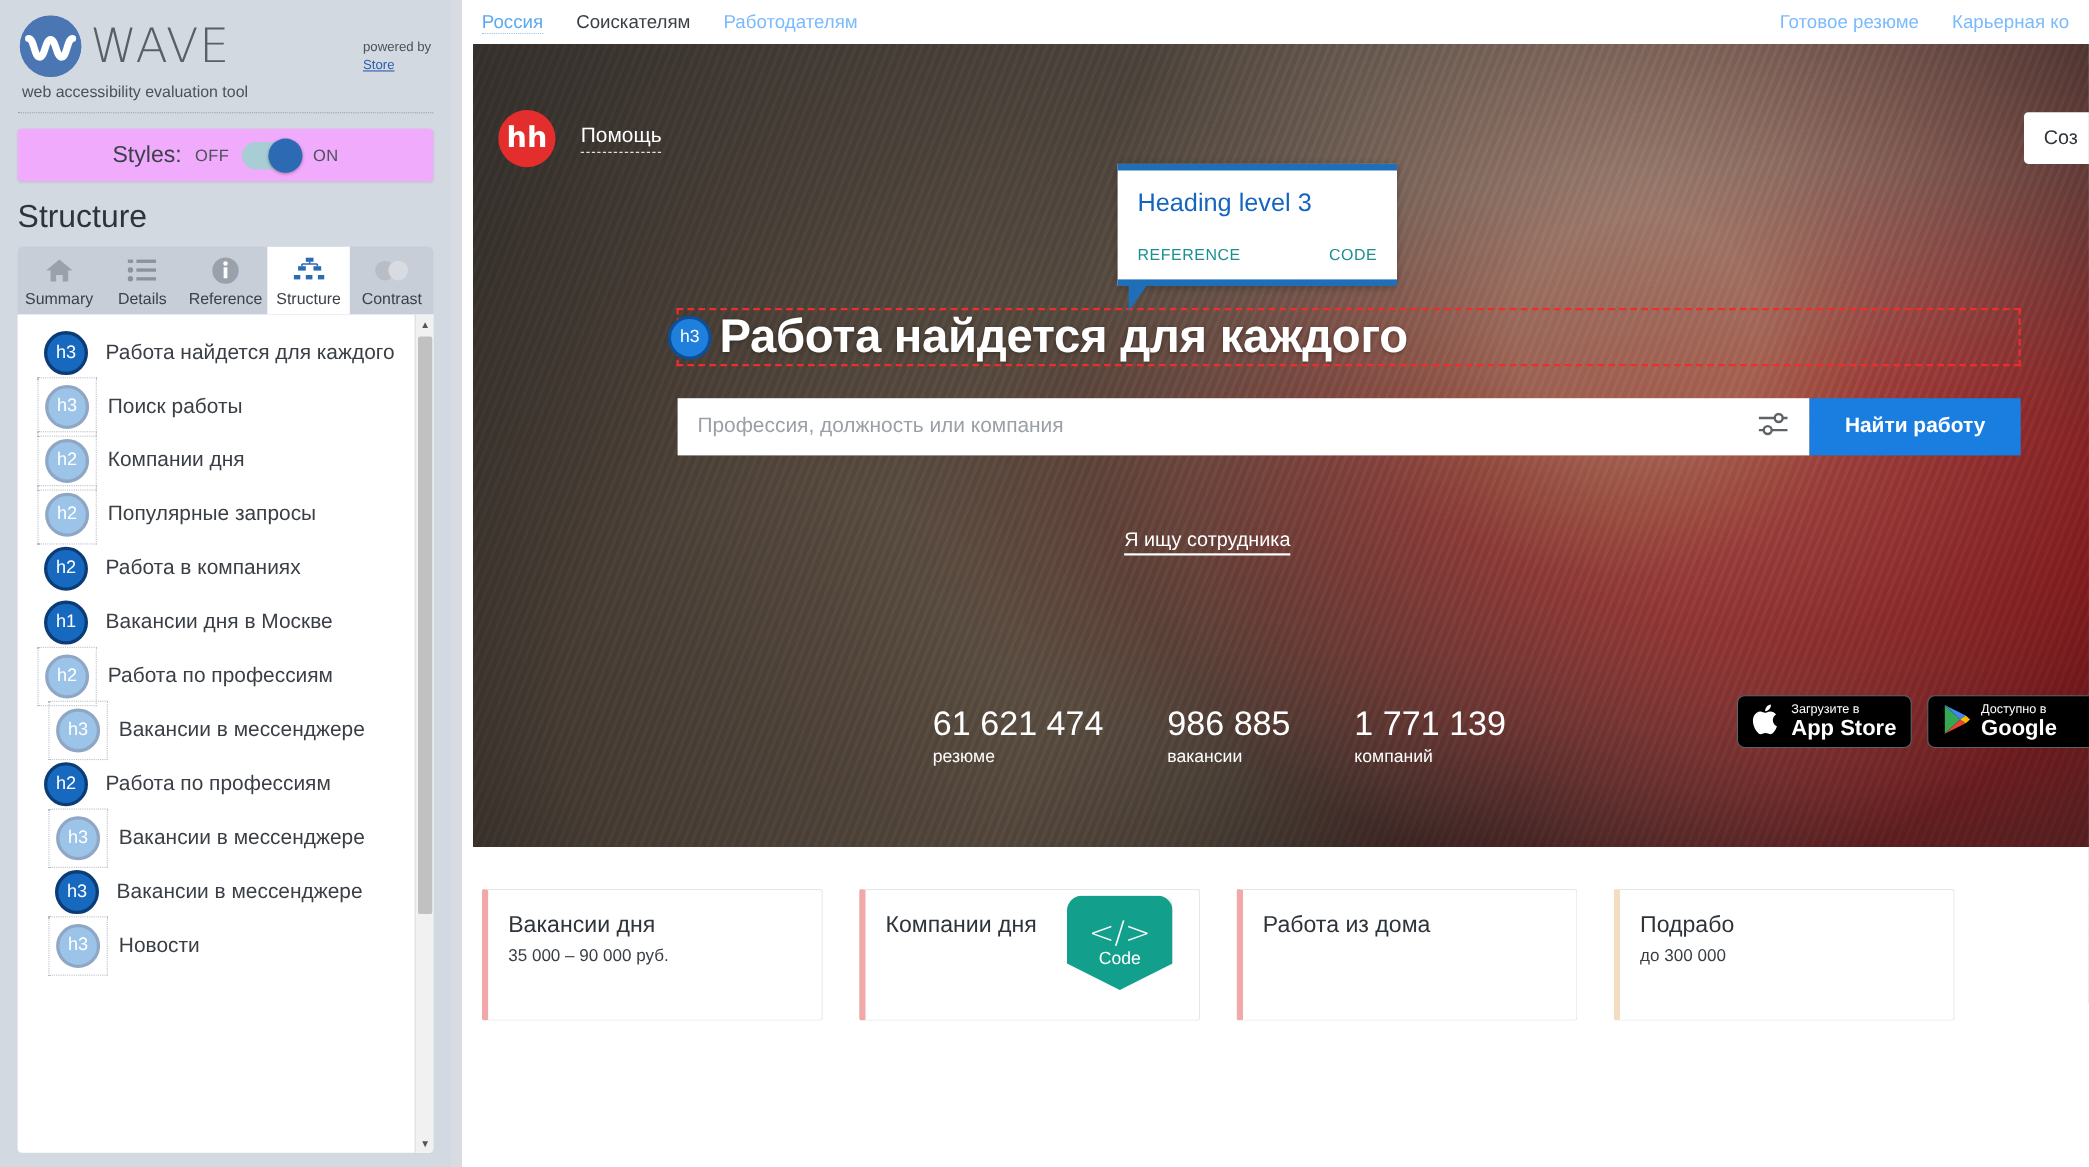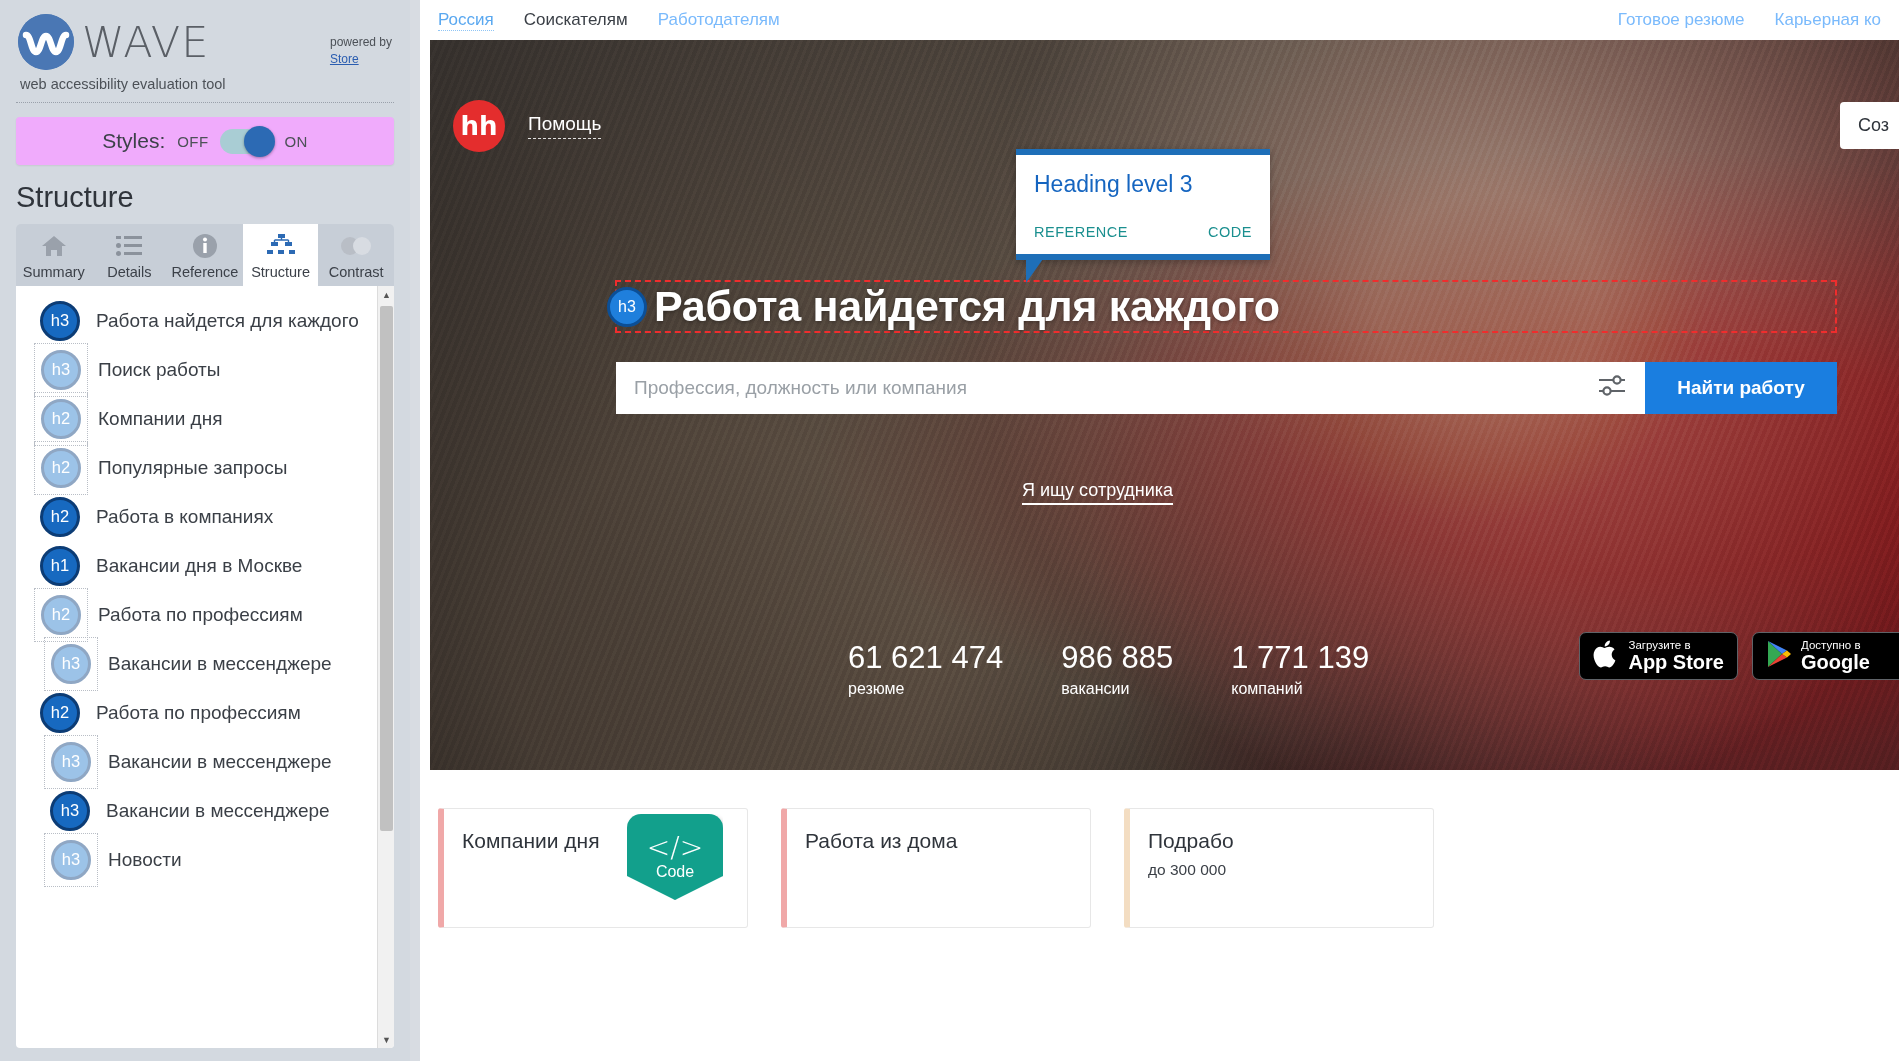--- a/index.html
+++ b/index.html
@@ -636,20 +636,24 @@
             <span class="st-txt">
               <span class="st-small">Доступно в</span>
               <span class="st-big">Google</span>
             </span>
           </div>
         </div>
       </div>
 
       <div class="cards-strip">
         <div class="cards" id="cards-row">
+            <div class="card">
+              <div class="c-title">Вакансии дня</div>
+              <div class="c-sub">35 000 – 90 000 руб.</div>
+            </div>
             <div class="card">
               <div class="c-title">Компании дня</div>
               <div class="code-badge">
                 <span class="cb-glyph">&lt;/&gt;</span>
                 <span class="cb-txt">Code</span>
               </div>
             </div>
             <div class="card">
               <div class="c-title">Работа из дома</div>
             </div>

